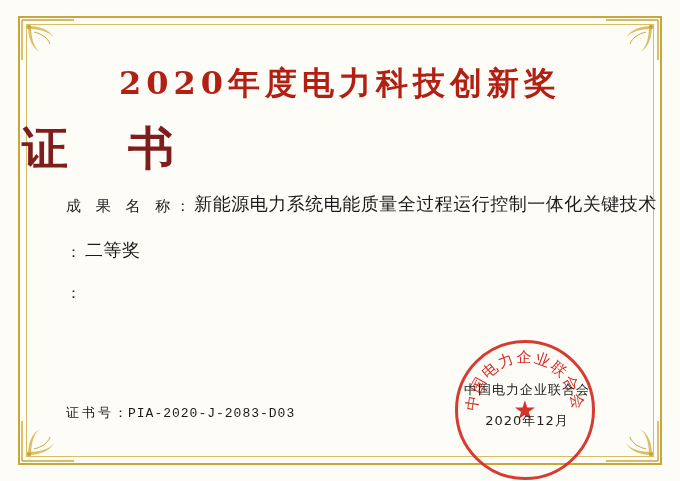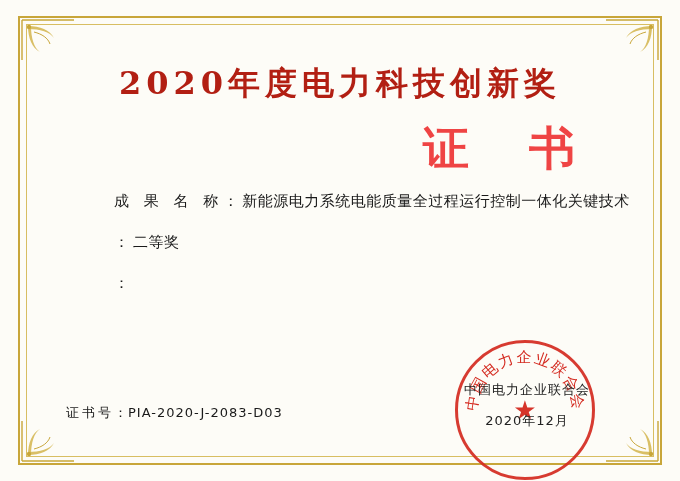--- a/index.html
+++ b/index.html
@@ -67,71 +67,71 @@
     font-weight: bold;
     letter-spacing: 5px;
     color: #b21f13;
     white-space: nowrap;
   }
   .title-sub {
     position: absolute;
     top: 118px;
     left: 0;
     width: 597px;
-    text-align: right;
+    text-align: left;
     font-family: "DejaVu Serif", serif;
     font-size: 46px;
     font-weight: bold;
     letter-spacing: 22px;
     text-indent: 22px;
-    color: #ef4444;
+    color: #7f1d1d;
     white-space: nowrap;
   }
 
   
   .fields {
     position: absolute;
     left: 66px;
     top: 192px;
     width: 560px;
   }
   .field-row {
     display: flex;
     align-items: flex-end;
     margin-bottom: 22px;
     font-family: "DejaVu Sans", sans-serif;
     color: #1a1a1a;
-    margin-left: 48px;
   }
   .field-label {
     font-size: 15px;
     letter-spacing: 5px;
     white-space: nowrap;
     flex: none;
   }
   .field-colon {
     font-size: 15px;
     padding-right: 4px;
     flex: none;
   }
   .field-value {
-    font-size: 15px;
+    font-size: 18px;
     letter-spacing: 0.5px;
     white-space: nowrap;
   }
 
   
   .cert-no {
     position: absolute;
     left: 66px;
     top: 404px;
     font-size: 13px;
     color: #1a1a1a;
     letter-spacing: 1px;
     white-space: nowrap;
+    font-family: Liberation Mono, monospace;
   }
   .cert-no .cn-label { letter-spacing: 3px; }
 
   
   .seal {
     position: absolute;
     left: 455px;
     top: 340px;
     width: 140px;
     height: 140px;

